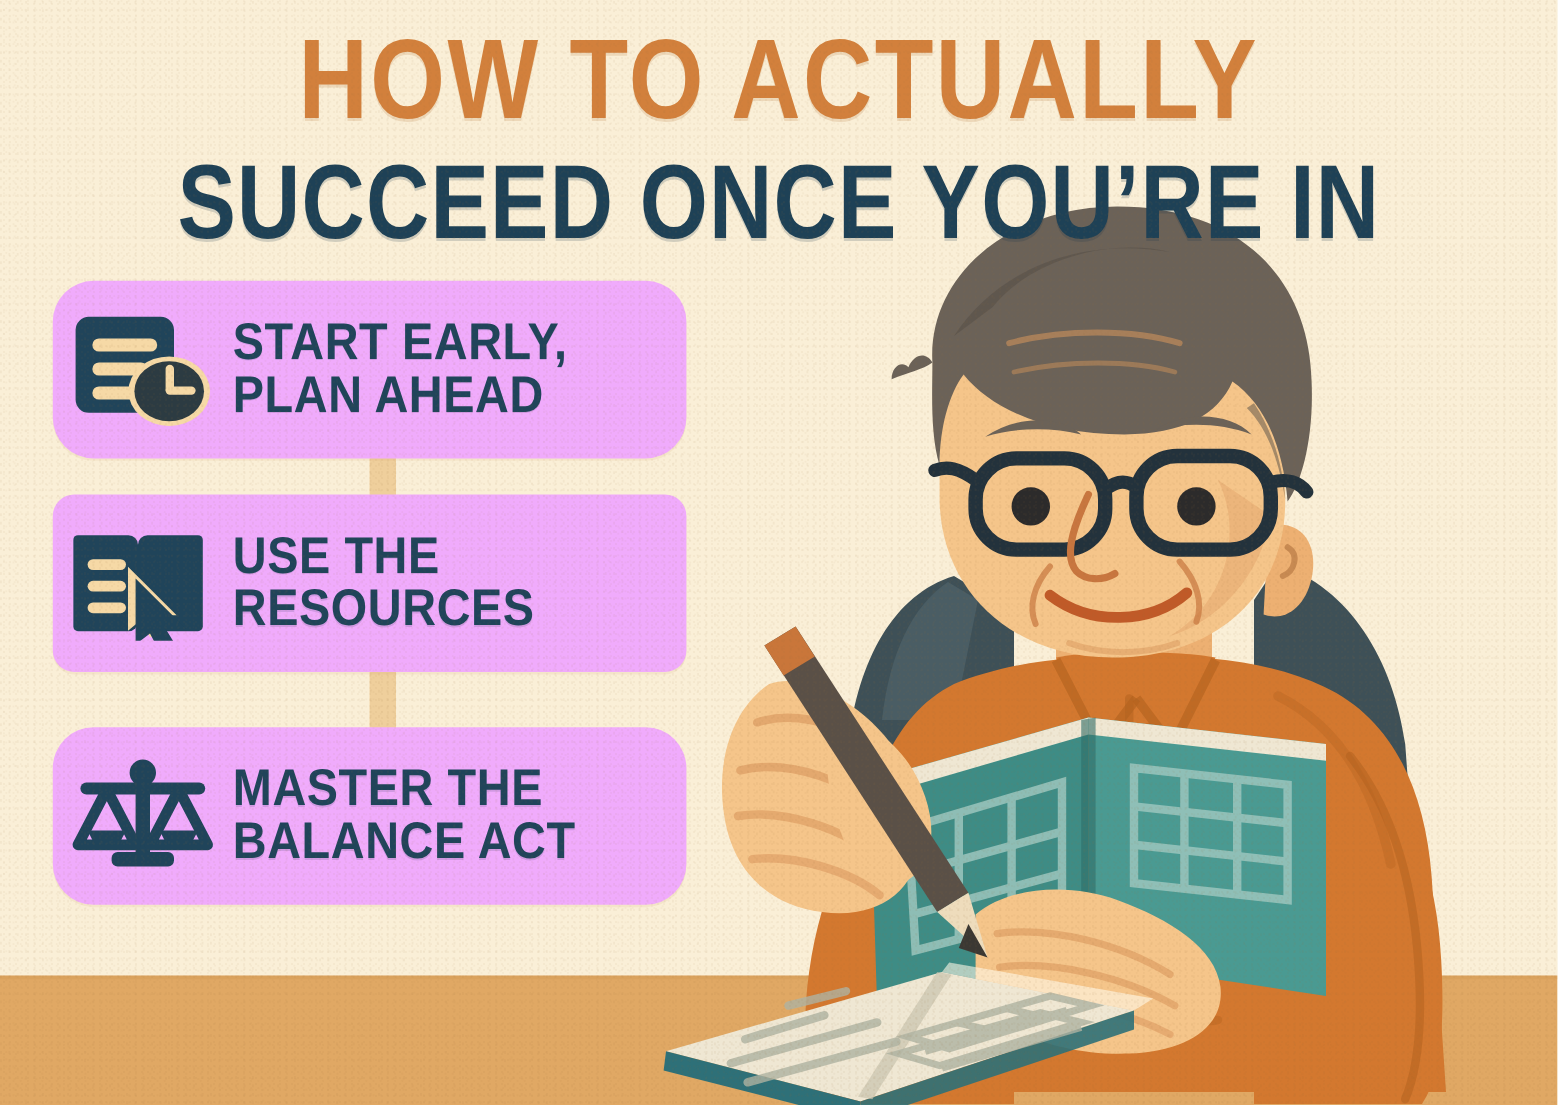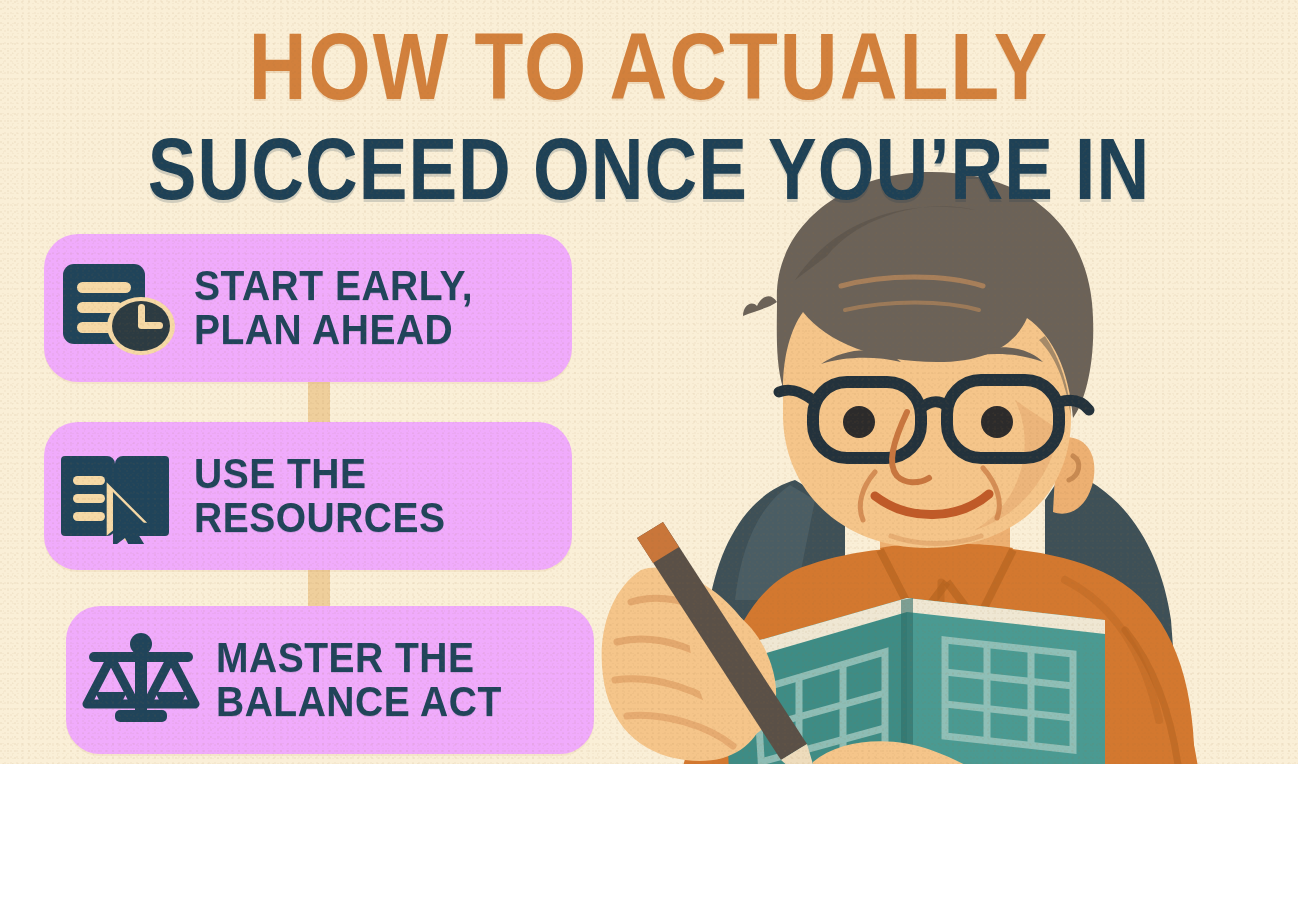--- a/index.html
+++ b/index.html
@@ -1,18 +1,18 @@
 <!DOCTYPE html>
 <html><head>
 <meta charset="utf-8">
 <style>
   html,body{margin:0;padding:0;background:#ffffff;}
   #stage{
     position:relative;
-    width:1298px;height:764px;
+    width:1298px;height:921px;
     overflow:hidden;
     background:#FAEFD7;
     font-family:"Liberation Sans", sans-serif;
   }
   
   .bg-cream{position:absolute;inset:0;background:#FAEFD7;}
   .bg-desk{position:absolute;left:0;right:0;top:813px;bottom:0;background:#E0A864;}
   .bg-desk-edge{position:absolute;left:0;right:0;top:813px;height:3px;background:#D59C57;opacity:.55;}
   .grain{position:absolute;inset:0;pointer-events:none;opacity:.22;
     background-image:
@@ -46,22 +46,22 @@
 
   
   .card{
     position:absolute;left:44px;width:528px;height:148px;
     background:#f0abfc;
     border-radius:34px;
     display:flex;align-items:center;
     box-shadow:0 2px 0 rgba(200,150,80,.10);
   }
   #card-0{top:234px;}
-  #card-1{top:422px;}
-  #card-2{top:606px;margin-left:22px;}
+  #card-1{top:412px;border-radius:18px;}
+  #card-2{top:606px;}
   .card-icon{
     width:150px;flex:0 0 150px;
     display:flex;align-items:center;justify-content:center;
     color:#20445A;
   }
   .card-text{
     font-size:39px;font-weight:700;line-height:1.02;
     color:#20445A;letter-spacing:.5px;
     transform:scaleY(1.1);transform-origin:left center;
     text-shadow:0 1px 0 rgba(20,50,70,.14);

